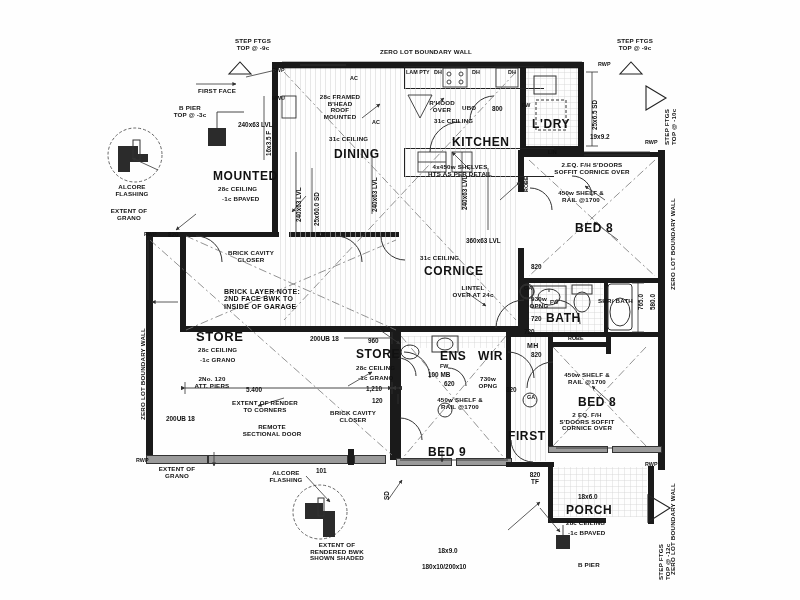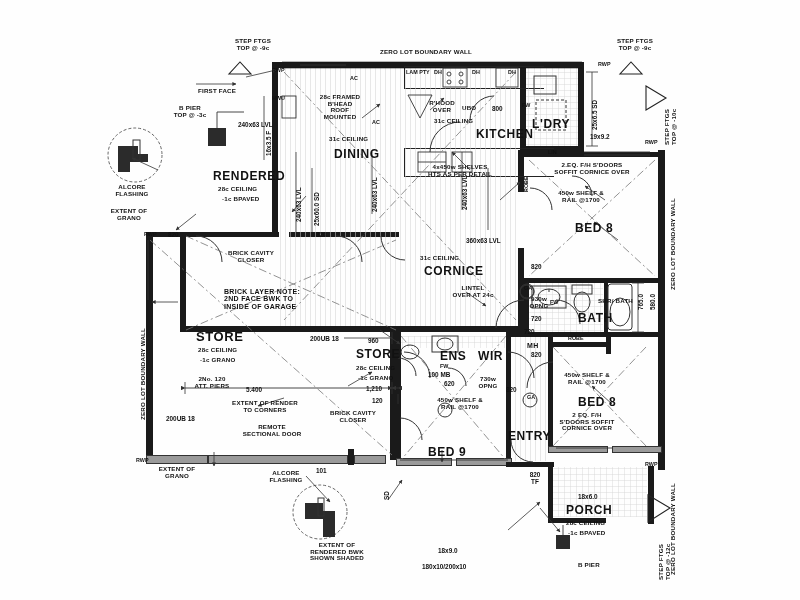--- a/index.html
+++ b/index.html
@@ -315,34 +315,34 @@
   <div class="t room" style="left:334px;top:148px;text-align:right;">DINING</div>
 
   <div class="t tiny" style="left:406px;top:70px;">LAM PTY</div>
   <div class="t tiny" style="left:434px;top:70px;">DH</div>
   <div class="t tiny" style="left:472px;top:70px;">DH</div>
   <div class="t tiny" style="left:508px;top:70px;">DH</div>
   <div class="t note ctr" style="left:424px;top:100px;width:36px;">R'HOOD
 OVER</div>
   <div class="t note" style="left:462px;top:105px;">UBO</div>
   <div class="t note" style="left:434px;top:118px;">31c CEILING</div>
-  <div class="t room" style="left:452px;top:128px;padding-left:24px;">KITCHEN</div>
+  <div class="t room" style="left:452px;top:136px;">KITCHEN</div>
   <div class="t note ctr" style="left:418px;top:164px;width:84px;">4x450w SHELVES
 HTS AS PER DETAIL</div>
   <div class="t tiny" style="left:350px;top:76px;">AC</div>
   <div class="t tiny" style="left:372px;top:120px;">AC</div>
 
   <div class="t room" style="left:532px;top:118px;">L'DRY</div>
   <div class="t tiny" style="left:522px;top:103px;">FW</div>
   <div class="t dim" style="left:492px;top:106px;">800</div>
   <div class="t dim rot90" style="left:592px;top:130px;">25x6.5 SD</div>
   <div class="t dim" style="left:590px;top:134px;">19x9.2</div>
   <div class="t tiny" style="left:645px;top:140px;">RWP</div>
 
-  <div class="t room" style="left:213px;top:170px;">RENDERED</div>
+  <div class="t room" style="left:213px;top:170px;">MOUNTED</div>
   <div class="t note" style="left:218px;top:186px;">28c CEILING</div>
   <div class="t note" style="left:222px;top:196px;">-1c BPAVED</div>
   <div class="t note ctr" style="left:104px;top:184px;width:56px;">ALCORE
 FLASHING</div>
   <div class="t note ctr" style="left:100px;top:208px;width:58px;">EXTENT OF
 GRANO</div>
   <div class="t tiny" style="left:144px;top:232px;">RWP</div>
   <div class="t dim" style="left:168px;top:232px;">820</div>
   <div class="t dim" style="left:316px;top:232px;">820</div>
   <div class="t dim" style="left:238px;top:122px;">240x63 LVL</div>
@@ -370,21 +370,21 @@
   <div class="t tiny rot90" style="left:524px;top:192px;">ROBE</div>
   <div class="t tiny" style="left:548px;top:150px;">LIN</div>
 
   <div class="t note ctr" style="left:532px;top:162px;width:120px;">2.EQ. F/H S'DOORS
 SOFFIT CORNICE OVER</div>
   <div class="t note ctr" style="left:546px;top:190px;width:70px;">450w SHELF &amp;
 RAIL @1700</div>
   <div class="t room" style="left:575px;top:222px;">BED 8</div>
   <div class="t dim" style="left:531px;top:264px;">820</div>
 
-  <div class="t room" style="left:546px;top:312px;margin-left:32px;">BATH</div>
+  <div class="t room" style="left:546px;top:312px;">BATH</div>
   <div class="t tiny" style="left:550px;top:300px;">FW</div>
   <div class="t note ctr" style="left:598px;top:298px;width:26px;">SHR/ BATH</div>
   <div class="t dim" style="left:531px;top:316px;">720</div>
   <div class="t dim rot90" style="left:638px;top:310px;">765.0</div>
   <div class="t dim rot90" style="left:650px;top:310px;">580.0</div>
 
   <div class="t tiny" style="left:568px;top:336px;">ROBE</div>
 
   <div class="t note ctr" style="left:552px;top:372px;width:70px;">450w SHELF &amp;
 RAIL @1700</div>
@@ -430,21 +430,21 @@
   <div class="t dim" style="left:506px;top:387px;">820</div>
   <div class="t tiny" style="left:527px;top:395px;">GA</div>
 
   <div class="t note7" style="left:527px;top:342px;">MH</div>
   <div class="t dim" style="left:524px;top:329px;">720</div>
 
   <div class="t note ctr" style="left:424px;top:397px;width:72px;">450w SHELF &amp;
 RAIL @1700</div>
   <div class="t room" style="left:428px;top:446px;">BED 9</div>
 
-  <div class="t room" style="left:508px;top:430px;">ENTRY</div>
+  <div class="t room" style="left:508px;top:430px;">FIRST</div>
   <div class="t dim ctr" style="left:524px;top:472px;width:22px;">820
 TF</div>
 
   <div class="t dim" style="left:578px;top:494px;">18x6.0</div>
   <div class="t room" style="left:566px;top:504px;">PORCH</div>
   <div class="t note" style="left:566px;top:520px;">28c CEILING</div>
   <div class="t note" style="left:568px;top:530px;">-1c BPAVED</div>
   <div class="t note" style="left:578px;top:562px;">B PIER</div>
 
   <div class="t note ctr" style="left:258px;top:470px;width:56px;">ALCORE

